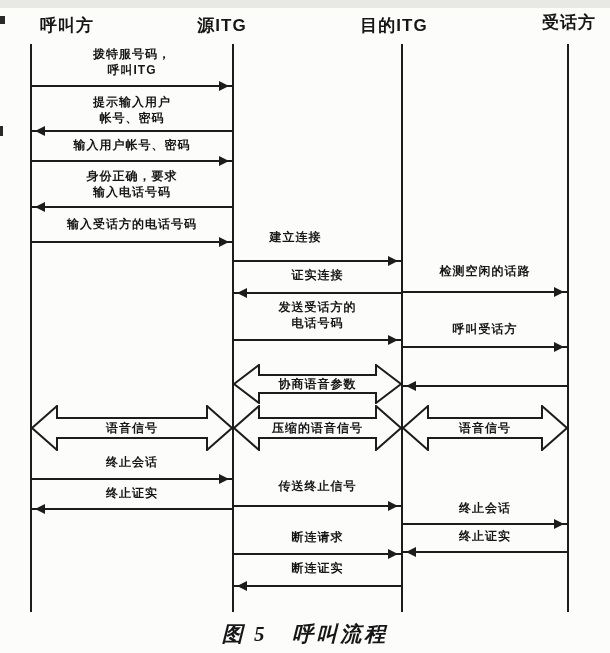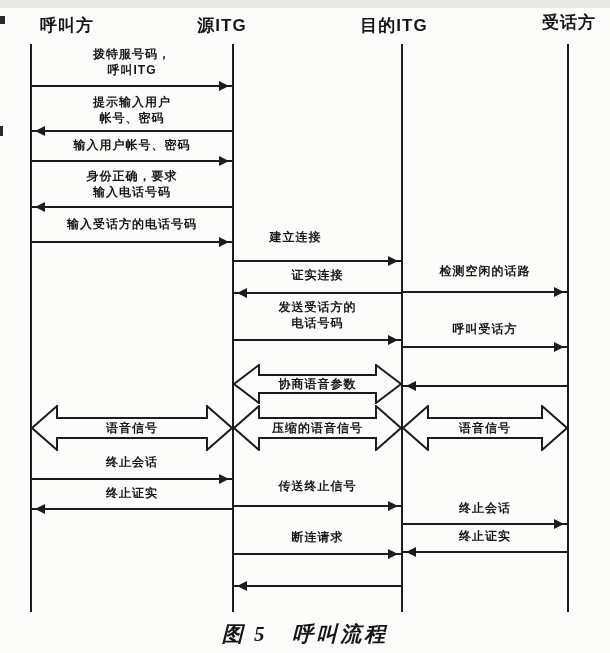--- a/index.html
+++ b/index.html
@@ -120,20 +120,21 @@
 
   <div class="msg-label" style="left:402px;top:492px;width:166px">终止会话</div>
   <div class="arrow right" style="left:402px;top:515px;width:166px"></div>
 
   <div class="msg-label" style="left:233px;top:521px;width:169px">断连请求</div>
   <div class="arrow right" style="left:233px;top:545px;width:169px"></div>
 
   <div class="msg-label" style="left:402px;top:520px;width:166px">终止证实</div>
   <div class="arrow left" style="left:402px;top:543px;width:166px"></div>
 
+  <div class="msg-label" style="left:233px;top:552px;width:169px">断连证实</div>
   <div class="arrow left" style="left:233px;top:577px;width:169px"></div>
 
   <div class="caption" style="left:305px;top:612px">图 5   呼叫流程</div>
 
   <div class="speck" style="left:0;top:8px;width:5px;height:8px"></div>
   <div class="speck" style="left:0;top:118px;width:3px;height:10px"></div>
 
 </div>
 
 </body></html>

